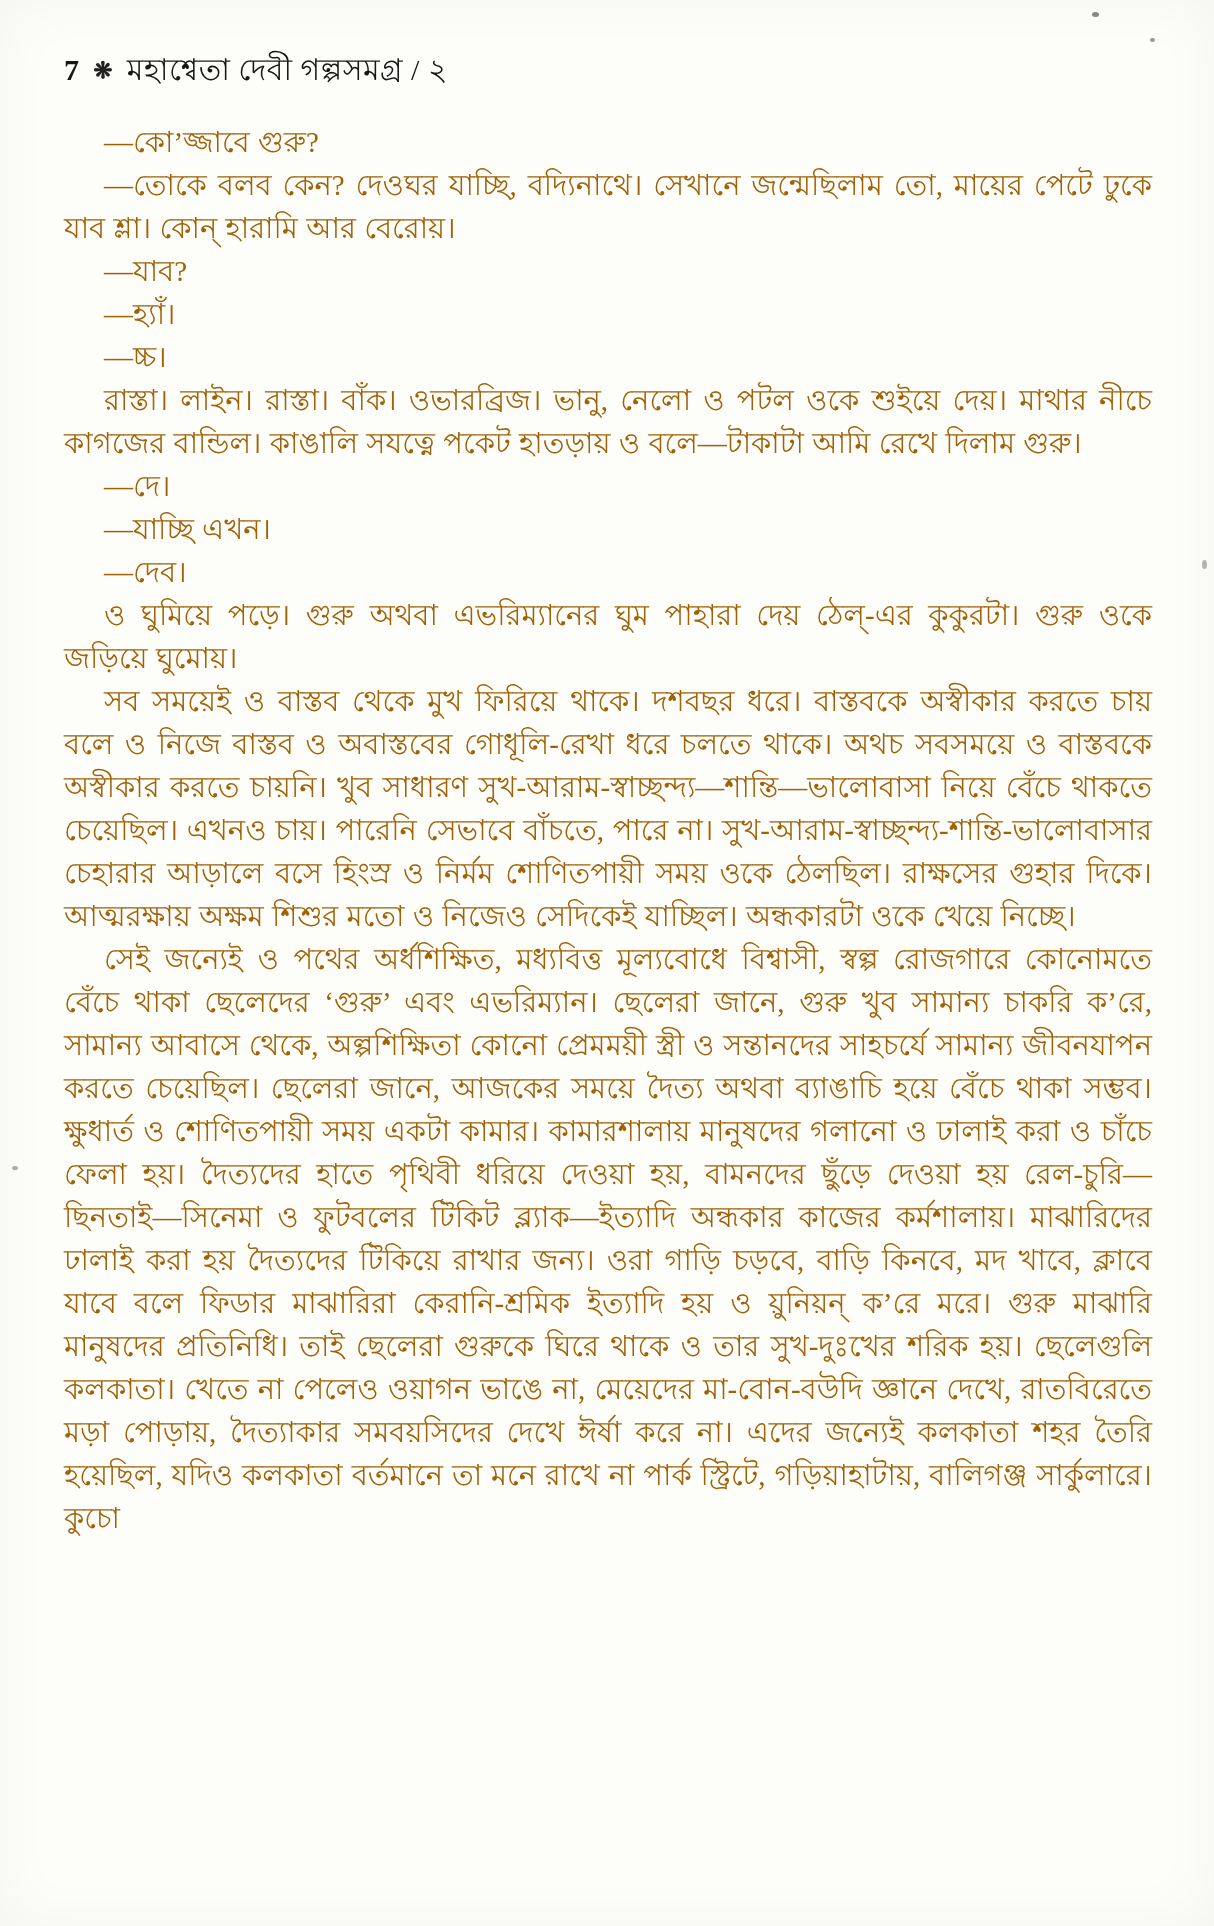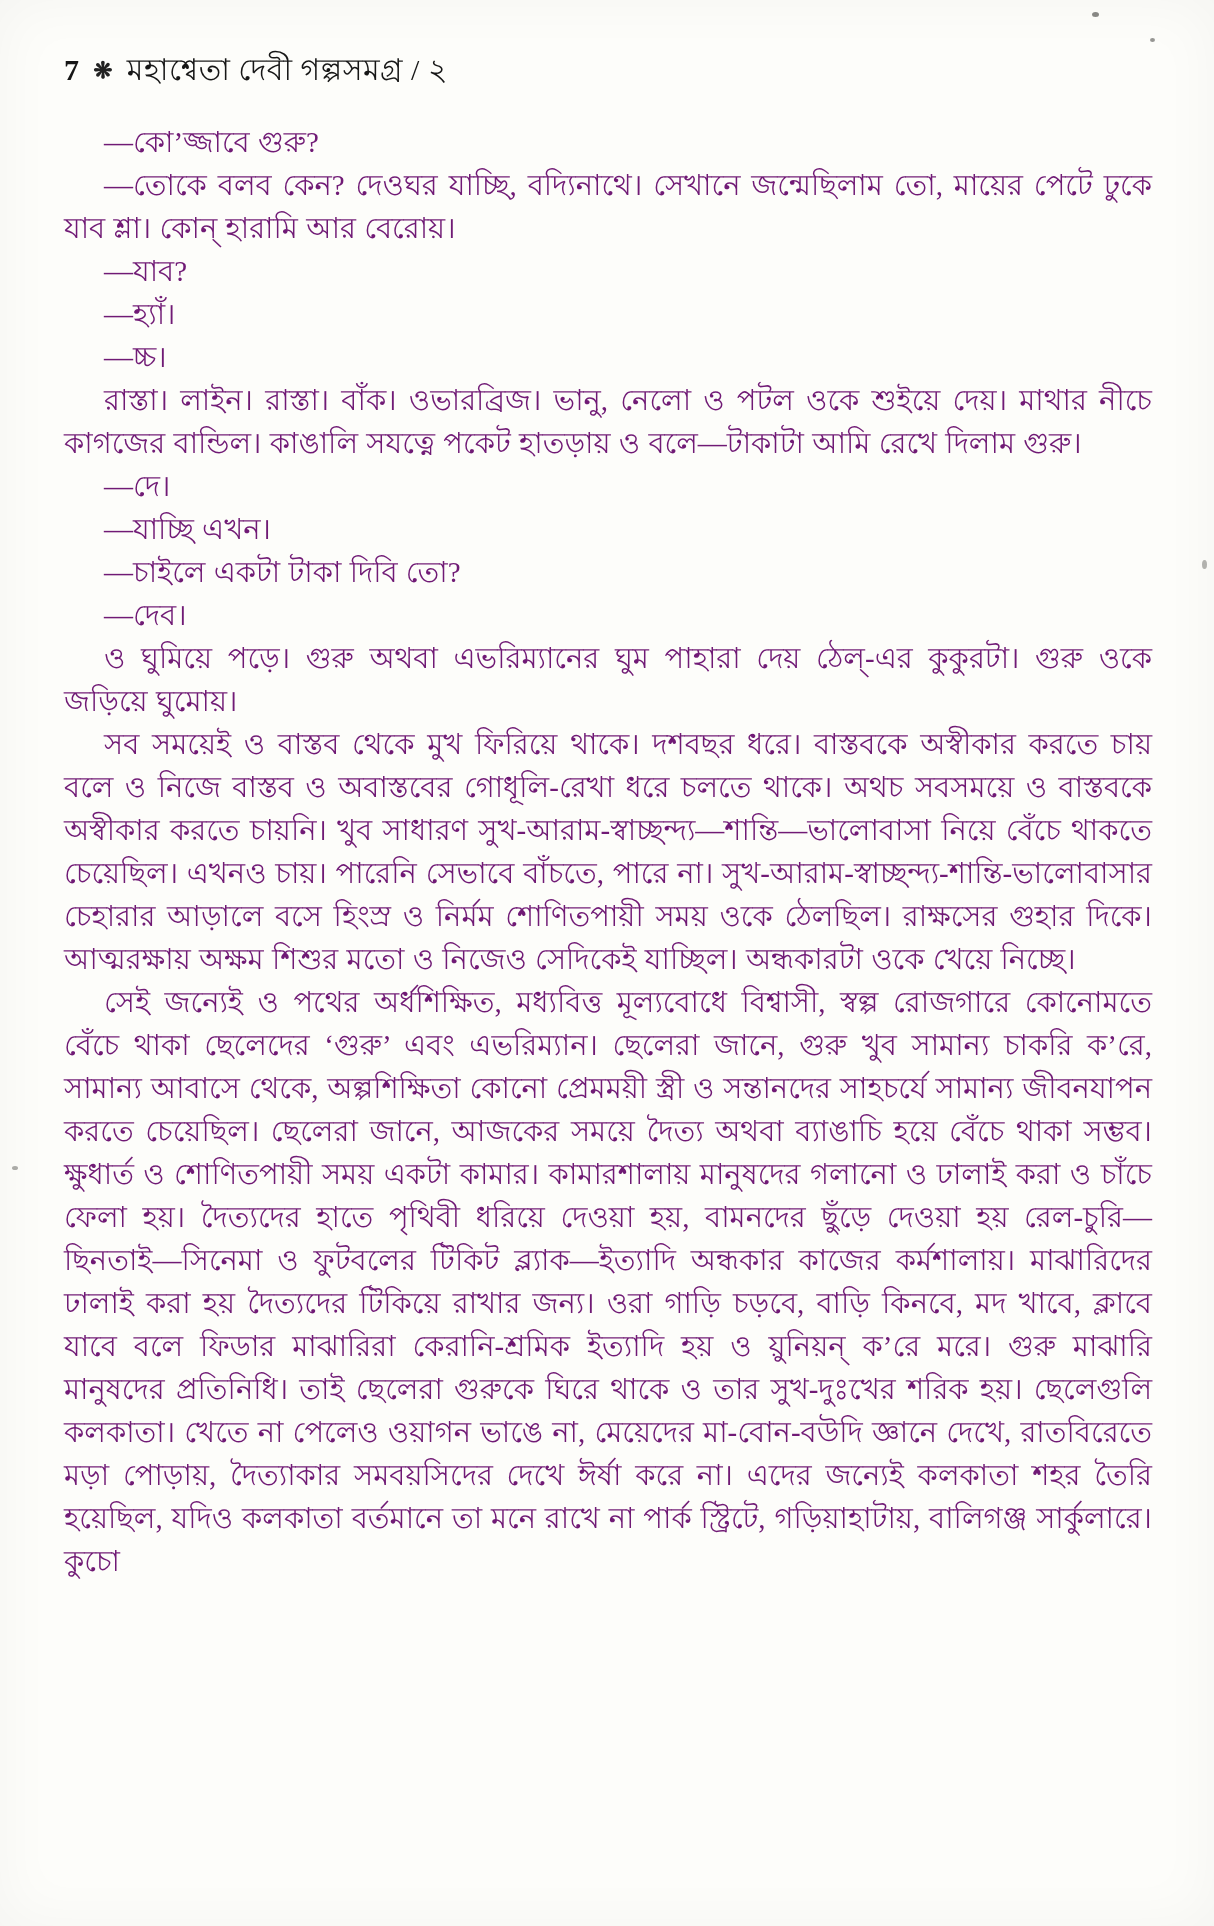--- a/index.html
+++ b/index.html
@@ -40,21 +40,21 @@
     top: -2px;
     color: #222;
   }
   .book-title {
     font-weight: 400;
   }
   .page-body {
     font-size: 29px;
     line-height: 43px;
     text-align: justify;
-    color: #701a75;
+    color: #a16207;
   }
   .para {
     margin: 0;
     text-indent: 40px;
     word-spacing: 1px;
   }
   
   .speck {
     position: absolute;
     background: #6a6a66;
@@ -84,20 +84,19 @@
   <main class="page-body">
 
   <p class="para">—কো’জ্জাবে গুরু?</p>
       <p class="para">—তোকে বলব কেন? দেওঘর যাচ্ছি, বদ্যিনাথে। সেখানে জন্মেছিলাম তো, মায়ের পেটে ঢুকে যাব শ্লা। কোন্ হারামি আর বেরোয়।</p>
       <p class="para">—যাব?</p>
       <p class="para">—হ্যাঁ।</p>
       <p class="para">—চ্চ।</p>
       <p class="para">রাস্তা। লাইন। রাস্তা। বাঁক। ওভারব্রিজ। ভানু, নেলো ও পটল ওকে শুইয়ে দেয়। মাথার নীচে কাগজের বান্ডিল। কাঙালি সযত্নে পকেট হাতড়ায় ও বলে—টাকাটা আমি রেখে দিলাম গুরু।</p>
       <p class="para">—দে।</p>
       <p class="para">—যাচ্ছি এখন।</p>
-      <p class="para">—চাইলে একটা টাকা দিবি তো?</p>
       <p class="para">—দেব।</p>
       <p class="para">ও ঘুমিয়ে পড়ে। গুরু অথবা এভরিম্যানের ঘুম পাহারা দেয় ঠেল্-এর কুকুরটা। গুরু ওকে জড়িয়ে ঘুমোয়।</p>
       <p class="para">সব সময়েই ও বাস্তব থেকে মুখ ফিরিয়ে থাকে। দশবছর ধরে। বাস্তবকে অস্বীকার করতে চায় বলে ও নিজে বাস্তব ও অবাস্তবের গোধূলি-রেখা ধরে চলতে থাকে। অথচ সবসময়ে ও বাস্তবকে অস্বীকার করতে চায়নি। খুব সাধারণ সুখ-আরাম-স্বাচ্ছন্দ্য—শান্তি—ভালোবাসা নিয়ে বেঁচে থাকতে চেয়েছিল। এখনও চায়। পারেনি সেভাবে বাঁচতে, পারে না। সুখ-আরাম-স্বাচ্ছন্দ্য-শান্তি-ভালোবাসার চেহারার আড়ালে বসে হিংস্র ও নির্মম শোণিতপায়ী সময় ওকে ঠেলছিল। রাক্ষসের গুহার দিকে। আত্মরক্ষায় অক্ষম শিশুর মতো ও নিজেও সেদিকেই যাচ্ছিল। অন্ধকারটা ওকে খেয়ে নিচ্ছে।</p>
       <p class="para">সেই জন্যেই ও পথের অর্ধশিক্ষিত, মধ্যবিত্ত মূল্যবোধে বিশ্বাসী, স্বল্প রোজগারে কোনোমতে বেঁচে থাকা ছেলেদের ‘গুরু’ এবং এভরিম্যান। ছেলেরা জানে, গুরু খুব সামান্য চাকরি ক’রে, সামান্য আবাসে থেকে, অল্পশিক্ষিতা কোনো প্রেমময়ী স্ত্রী ও সন্তানদের সাহচর্যে সামান্য জীবনযাপন করতে চেয়েছিল। ছেলেরা জানে, আজকের সময়ে দৈত্য অথবা ব্যাঙাচি হয়ে বেঁচে থাকা সম্ভব। ক্ষুধার্ত ও শোণিতপায়ী সময় একটা কামার। কামারশালায় মানুষদের গলানো ও ঢালাই করা ও চাঁচে ফেলা হয়। দৈত্যদের হাতে পৃথিবী ধরিয়ে দেওয়া হয়, বামনদের ছুঁড়ে দেওয়া হয় রেল-চুরি—ছিনতাই—সিনেমা ও ফুটবলের টিকিট ব্ল্যাক—ইত্যাদি অন্ধকার কাজের কর্মশালায়। মাঝারিদের ঢালাই করা হয় দৈত্যদের টিকিয়ে রাখার জন্য। ওরা গাড়ি চড়বে, বাড়ি কিনবে, মদ খাবে, ক্লাবে যাবে বলে ফিডার মাঝারিরা কেরানি-শ্রমিক ইত্যাদি হয় ও য়ুনিয়ন্ ক’রে মরে। গুরু মাঝারি মানুষদের প্রতিনিধি। তাই ছেলেরা গুরুকে ঘিরে থাকে ও তার সুখ-দুঃখের শরিক হয়। ছেলেগুলি কলকাতা। খেতে না পেলেও ওয়াগন ভাঙে না, মেয়েদের মা-বোন-বউদি জ্ঞানে দেখে, রাতবিরেতে মড়া পোড়ায়, দৈত্যাকার সমবয়সিদের দেখে ঈর্ষা করে না। এদের জন্যেই কলকাতা শহর তৈরি হয়েছিল, যদিও কলকাতা বর্তমানে তা মনে রাখে না পার্ক স্ট্রিটে, গড়িয়াহাটায়, বালিগঞ্জ সার্কুলারে। কুচো</p>
     </main>
 
 </div>
 
 </body></html>

